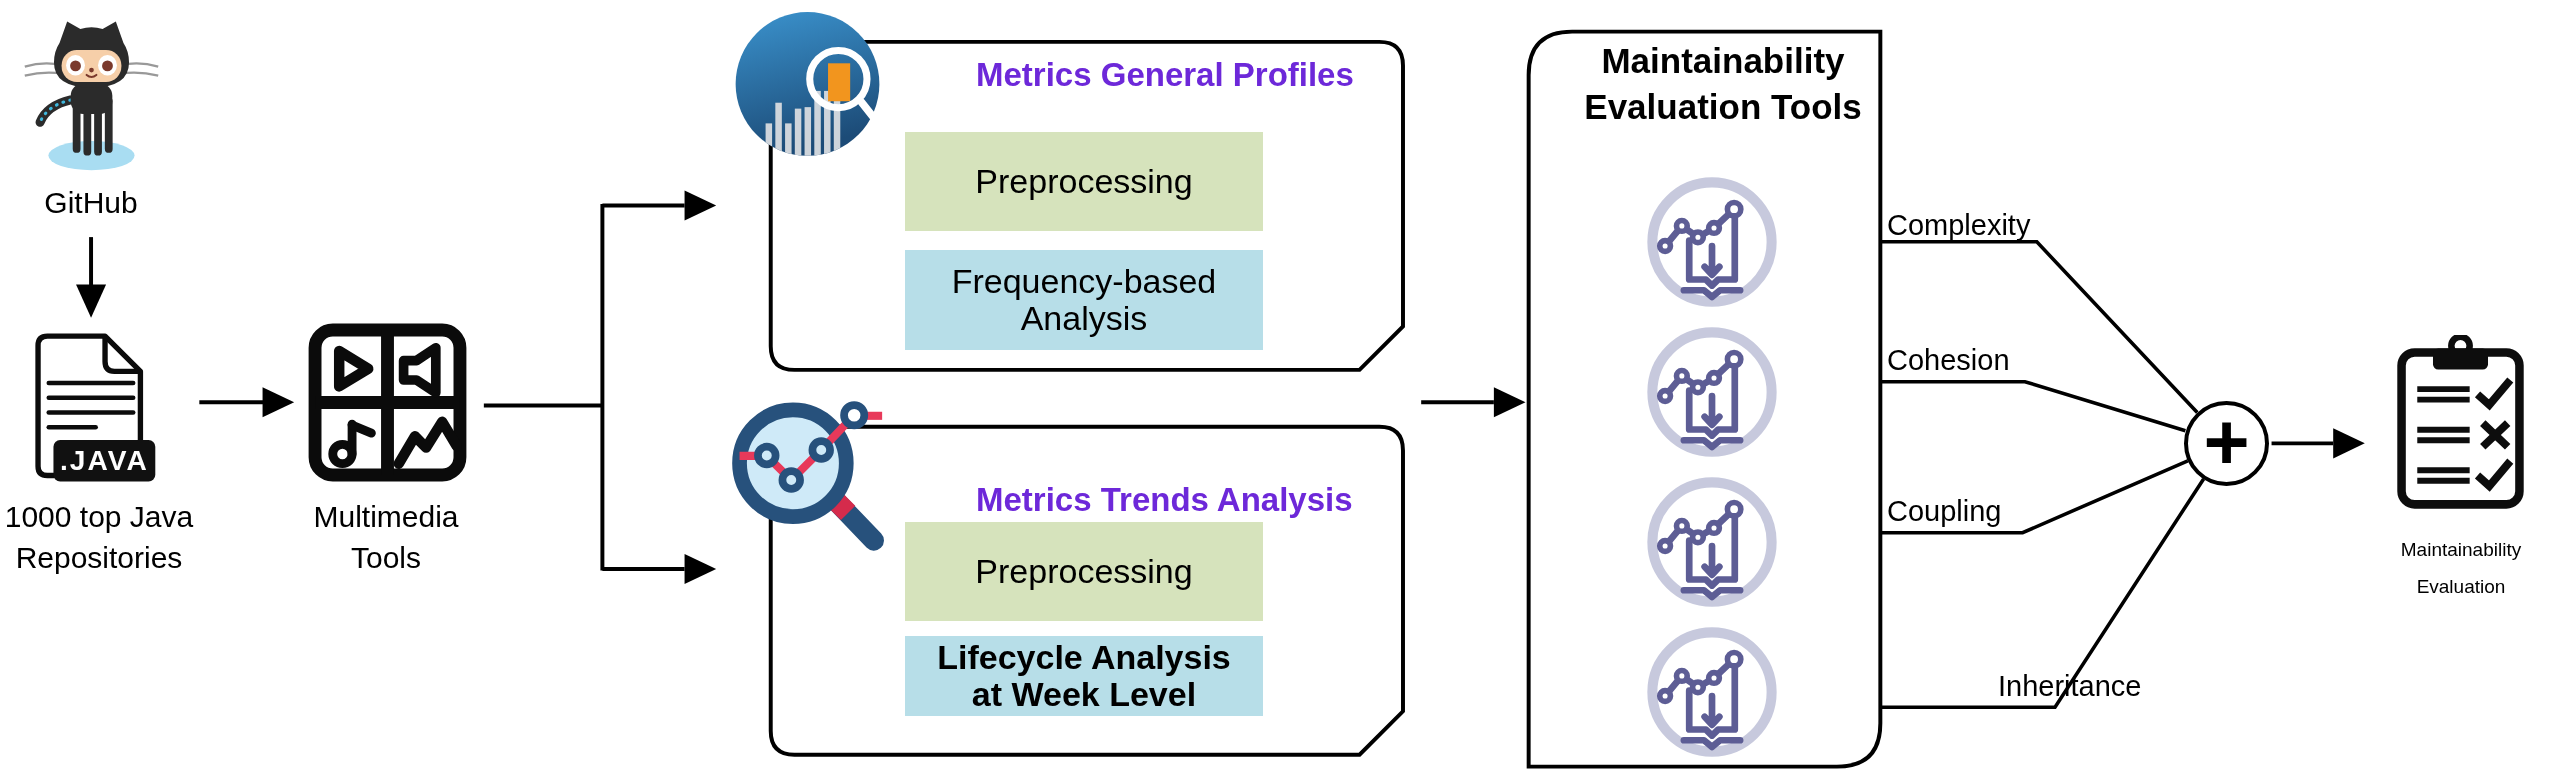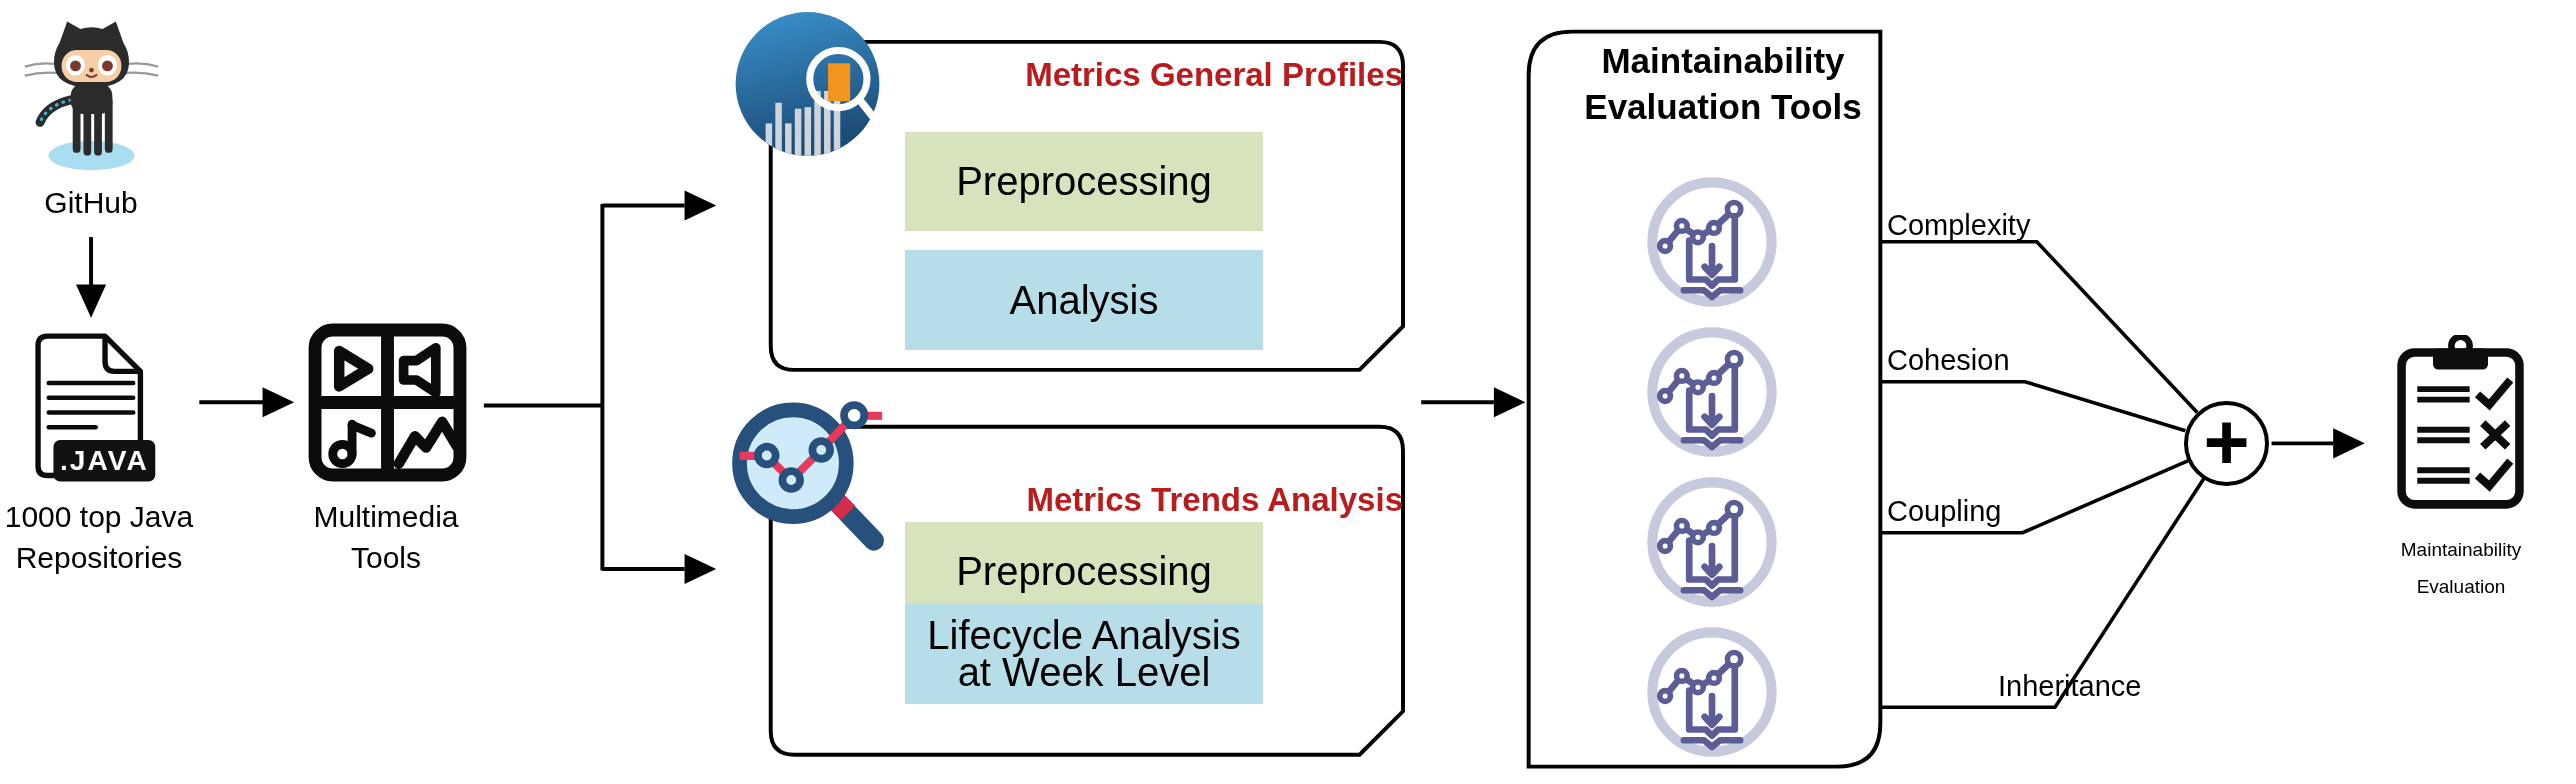--- a/index.html
+++ b/index.html
@@ -2,24 +2,24 @@
 <html style="font-size:12.6px"><head>
 <meta charset="utf-8">
 <style>
   html,body{margin:0;padding:0;background:#fff;}
   .canvas{
     position:relative;width:2576px;height:784px;background:#ffffff;
     font-family:"Liberation Sans", sans-serif;color:#000;overflow:hidden;
   }
   #connectors{position:absolute;left:0;top:0;z-index:1;}
   .node-label{position:absolute;z-index:3;text-align:center;font-size:30px;line-height:41px;color:#000;}
-  .box-title{position:absolute;z-index:3;text-align:right;font-weight:bold;font-size:33px;line-height:40px;color:#b91c1c;}
+  .box-title{position:absolute;z-index:3;text-align:left;font-weight:bold;font-size:33px;line-height:40px;color:#6d28d9;}
   .models-title{position:absolute;z-index:3;text-align:center;font-weight:bold;font-size:35px;line-height:46px;color:#000;}
   .step{position:absolute;z-index:3;display:flex;flex-direction:column;align-items:center;justify-content:center;
-        font-size:40px;line-height:37px;text-align:center;}
+        font-size:34px;line-height:37px;text-align:center;}
   .step span{display:block;}
   .step-green{background:#D6E3BC;}
   .step-blue{background:#B7DEE8;}
   .metric-label{position:absolute;z-index:3;font-size:29px;line-height:35px;white-space:nowrap;}
   .plus-circle{position:absolute;z-index:3;left:2184px;top:401px;width:85px;height:85px;box-sizing:border-box;
         border:4px solid #000;border-radius:50%;background:#fff;display:flex;align-items:center;justify-content:center;}
   .plus-circle span{font-size:79px;font-weight:bold;line-height:71px;margin-top:-4.7px;}
   .icon-svg{position:absolute;z-index:3;}
   .model-icon{position:absolute;z-index:3;width:134px;height:134px;}
 </style>
@@ -126,20 +126,21 @@
   </div>
 
   <div class="box-title" style="left:976px;top:55px;width:427px;">
     <span>Metrics General Profiles</span>
   </div>
   <div class="step step-green" style="left:905px;top:132px;width:358px;height:99px;">
     <span>Preprocessing</span>
     <span></span>
   </div>
   <div class="step step-blue" style="left:905px;top:250px;width:358px;height:100px;">
+    <span>Frequency-based</span>
     <span>Analysis</span>
   </div>
   <svg class="icon-svg" style="left:734px;top:11px;width:155px;height:148px;" viewBox="0 0 105 100">
     <defs>
       <linearGradient id="pg" x1="0" y1="0" x2="0.25" y2="1">
         <stop offset="0" stop-color="#3B93CE"></stop>
           <stop offset="1" stop-color="#1C4B77"></stop>
       </linearGradient>
       <clipPath id="pclip">
           <circle cx="49.8" cy="49.3" r="48.7"></circle>
@@ -161,21 +162,21 @@
     <line x1="86.2" y1="61.5" x2="96.5" y2="74.5" stroke="#ffffff" stroke-width="5.2" stroke-linecap="round"></line>
   </svg>
 
   <div class="box-title" style="left:976px;top:441px;width:427px;margin-top:39px;">
     <span>Metrics Trends Analysis</span>
   </div>
   <div class="step step-green" style="left:905px;top:522px;width:358px;height:99px;">
     <span>Preprocessing</span>
     <span></span>
   </div>
-  <div class="step step-blue" style="left:905px;top:604px;width:358px;height:100px;">
+  <div class="step step-blue" style="left:905px;top:636px;width:358px;height:80px;font-weight:bold;">
     <span>Lifecycle Analysis</span>
     <span>at Week Level</span>
   </div>
   <svg class="icon-svg" style="left:719px;top:386px;width:203px;height:184px;" viewBox="0 0 110 100">
     <line x1="62" y1="61" x2="84" y2="84" stroke="#27517C" stroke-width="11" stroke-linecap="round"></line>
     <line x1="63.5" y1="62.5" x2="70" y2="69" stroke="#D52B4C" stroke-width="11"></line>
     <circle cx="40" cy="42" r="29" fill="#CFEAF8" stroke="#27517C" stroke-width="8"></circle>
     <g stroke="#E8395A" stroke-width="4.4" fill="none">
       <path d="M11,38 H25.8 L39.1,51.1 L55.4,34.8 L73.3,15.9"></path>
       <path d="M78.5,16.2 H88.5"></path>

